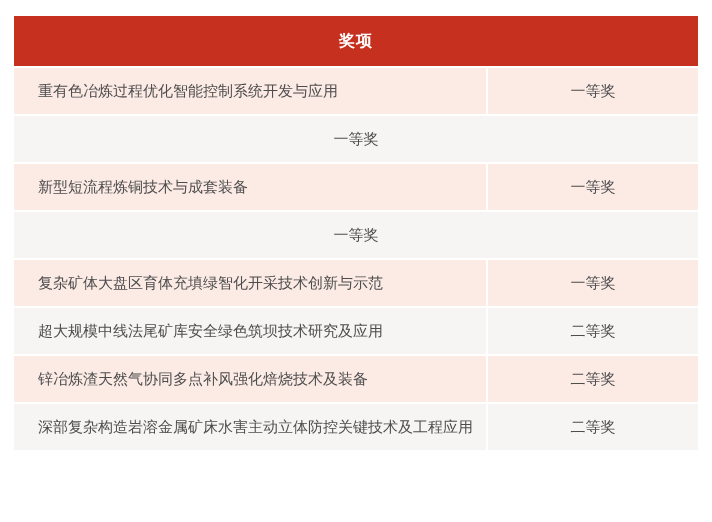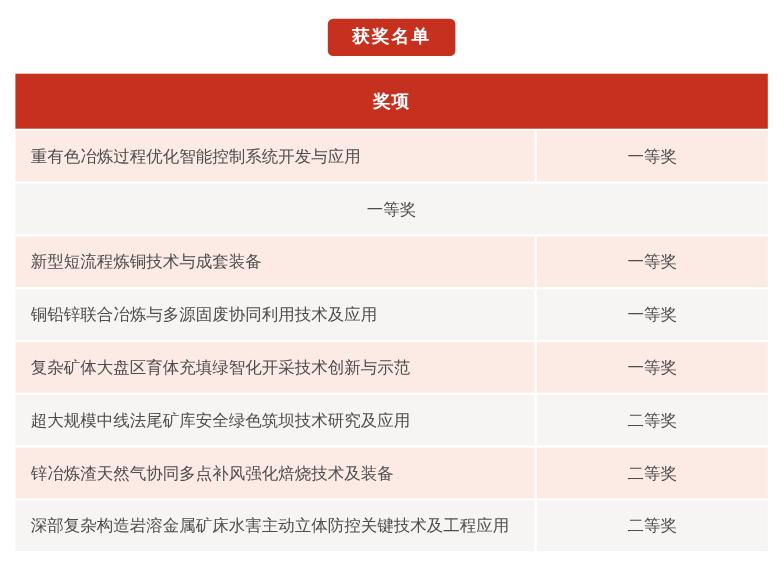--- a/index.html
+++ b/index.html
@@ -68,34 +68,31 @@
     font-weight: bold;
     justify-content: center;
     letter-spacing: 1px;
   }
   .tbody .trow {
     height: 46px;
     font-size: 15px;
     color: var(--text-body);
   }
   .tbody .cell-name {
-    padding-left: 14px;
+    padding-left: 24px;
     padding-right: 12px;
   }
   .tbody .trow.pink { background: var(--row-pink); }
   .tbody .trow.gray { background: var(--row-gray); }
 </style>
 </head>
 <body>
 
 <div class="page">
 
-  <div class="badge-wrap">
-    <div class="title-badge">获奖名单</div>
-  </div>
 
   <div class="table">
     <div class="trow thead">
       <div class="cell cell-award">奖项</div>
     </div>
     <div class="tbody">
   <div class="trow pink">
     <div class="cell cell-name">重有色冶炼过程优化智能控制系统开发与应用</div>
     <div class="cell cell-award">一等奖</div>
   </div>
@@ -103,21 +100,20 @@
   <div class="trow gray">
     <div class="cell cell-award">一等奖</div>
   </div>
 
   <div class="trow pink">
     <div class="cell cell-name">新型短流程炼铜技术与成套装备</div>
     <div class="cell cell-award">一等奖</div>
   </div>
 
   <div class="trow gray">
-    <div class="cell cell-name">铜铅锌联合冶炼与多源固废协同利用技术及应用</div>
     <div class="cell cell-award">一等奖</div>
   </div>
 
   <div class="trow pink">
     <div class="cell cell-name">复杂矿体大盘区育体充填绿智化开采技术创新与示范</div>
     <div class="cell cell-award">一等奖</div>
   </div>
 
   <div class="trow gray">
     <div class="cell cell-name">超大规模中线法尾矿库安全绿色筑坝技术研究及应用</div>

